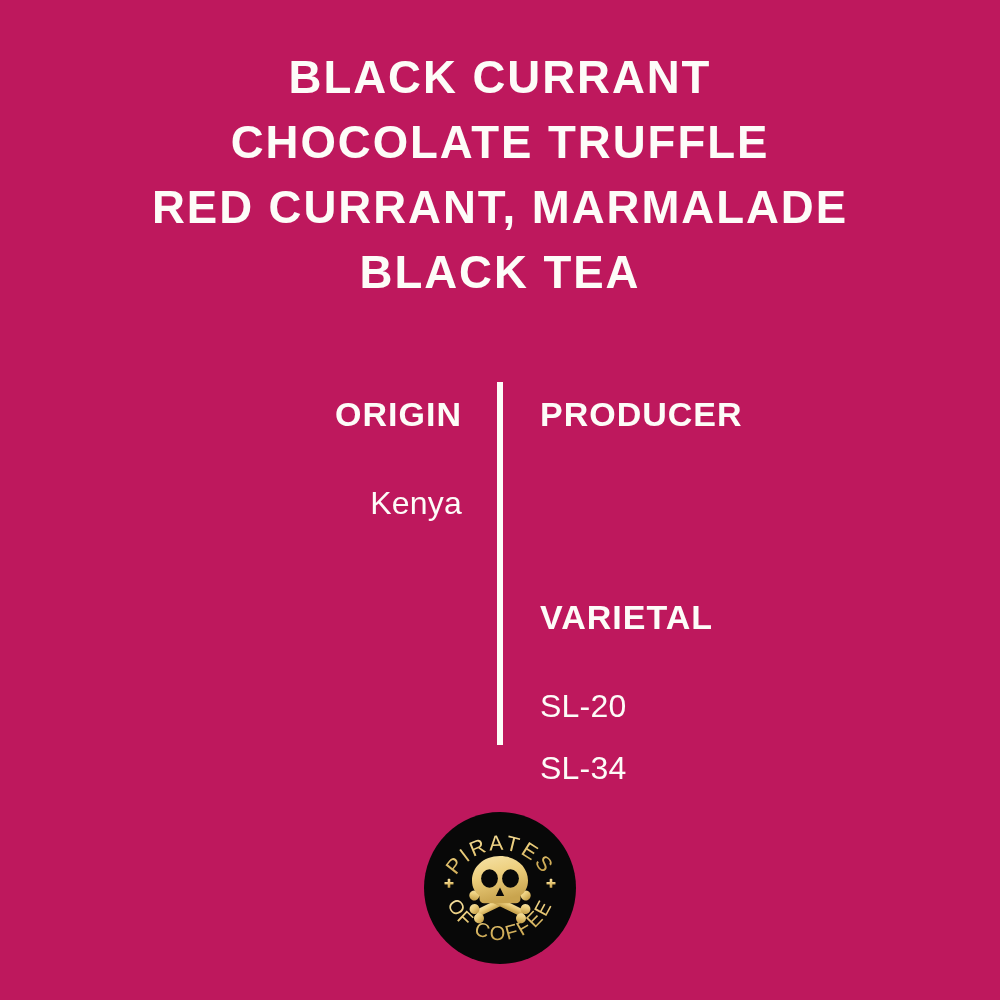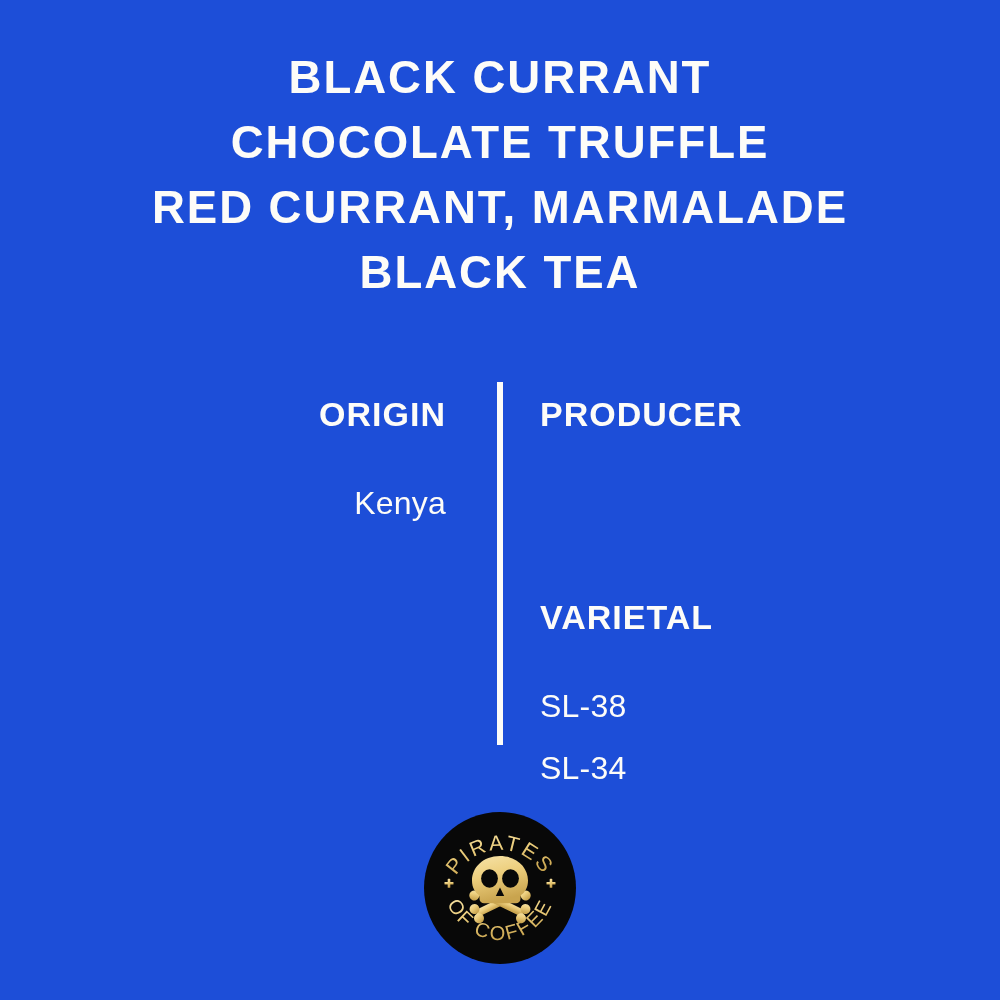--- a/index.html
+++ b/index.html
@@ -11,21 +11,21 @@
     height: 1000px;
     background: #8B4B08;
     font-family: "Liberation Sans", sans-serif;
     overflow: hidden;
     position: relative;
   }
 
   .label-card {
     position: absolute;
     inset: 0;
-    background: #1d4ed8;
+    background: #be185d;
   }
 
   
   .tasting-notes {
     position: absolute;
     top: 44px;
     left: 0;
     width: 1000px;
     text-align: center;
   }
@@ -89,21 +89,21 @@
     font-size: 32px;
     font-weight: 300;
     line-height: 62px;
     letter-spacing: 0.2px;
     margin-top: 38px;
     white-space: nowrap;
   }
   .detail-value .value-line {
     display: block;
   }
-  .col-left .detail-block { right: 16px; left: auto; }
+  .col-left .detail-block { right: 0; left: auto; }
 
   
   .logo-badge {
     position: absolute;
     left: 424px;
     top: 812px;
     width: 152px;
     height: 152px;
   }
   .badge-circle {
@@ -142,21 +142,21 @@
       </div>
     </div>
 
     <div class="detail-col col-right">
       <div class="detail-block row-1">
         <div class="detail-label">PRODUCER</div>
       </div>
       <div class="detail-block row-2">
         <div class="detail-label">VARIETAL</div>
         <div class="detail-value">
-          <span class="value-line">SL-38</span>
+          <span class="value-line">SL-20</span>
           <span class="value-line">SL-34</span>
         </div>
       </div>
     </div>
 
   </div>
 
   <div class="logo-badge">
     <div class="badge-circle"></div>
     <svg class="badge-svg" viewBox="0 0 152 152">

